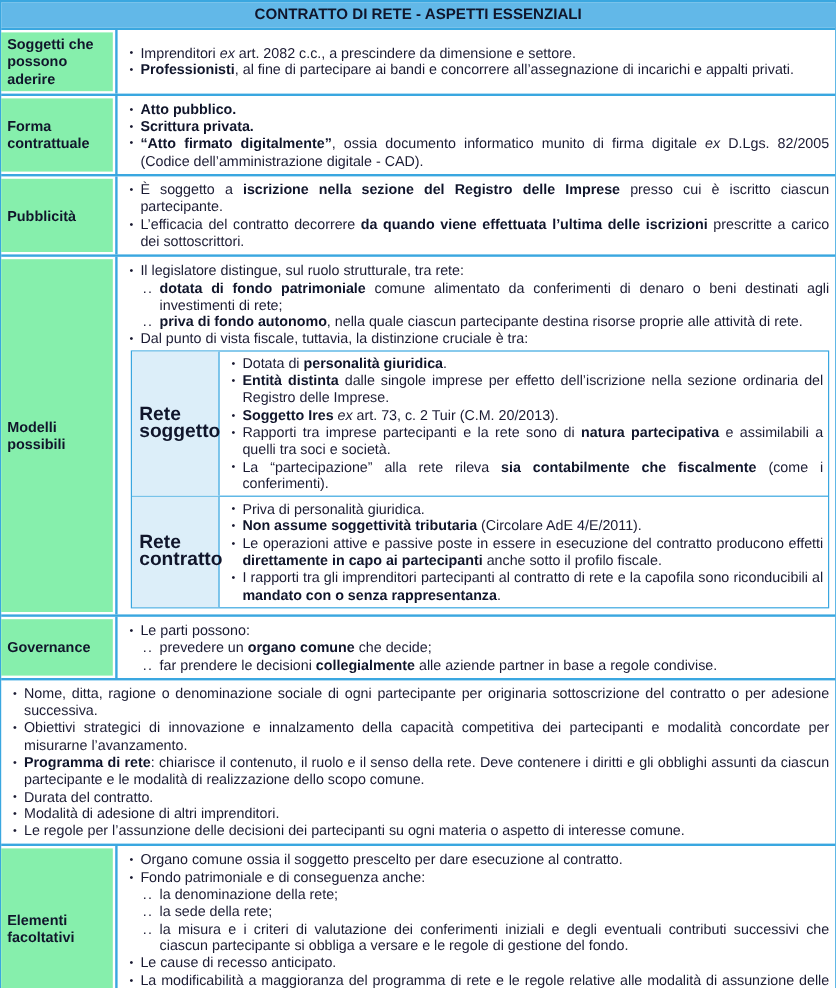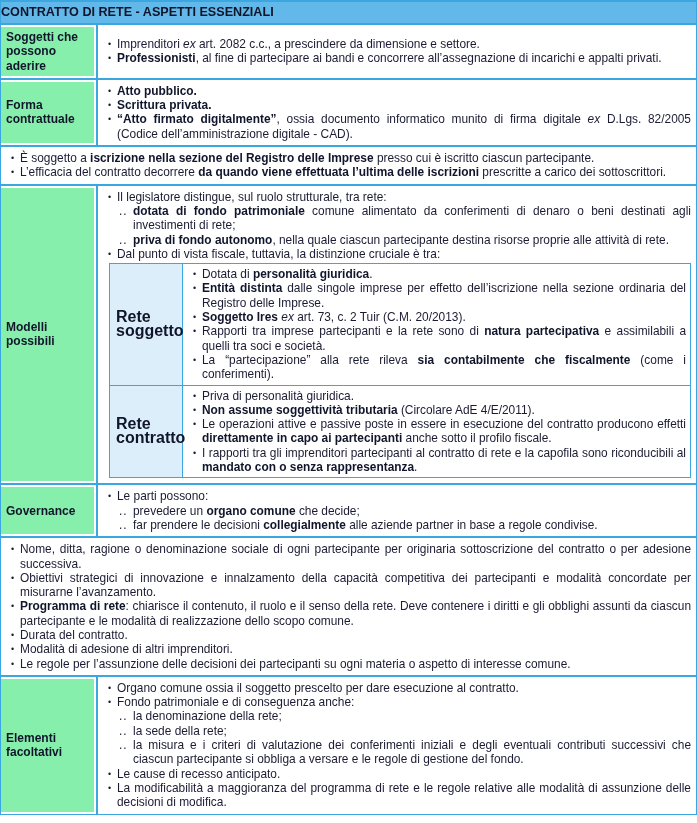--- a/index.html
+++ b/index.html
@@ -12,21 +12,21 @@
   .table{
     width:697px;
     box-sizing:border-box;
     border:1px solid #3aa7e0;
     border-top:2px solid #3aa7e0;
   }
   .header{
     height:21px;
     line-height:21px;
     background:#62b8e8;
-    text-align:left;
+    text-align:center;
     font-weight:bold;
     font-size:12.6px;
     color:#10152b;
   }
   .row{
     display:flex;
     border-top:2px solid #3aa7e0;
     align-items:stretch;
   }
   .label-cell{
@@ -147,20 +147,23 @@
           </div>
         <div class="bullet">
             <span class="bm">•</span>
             <span class="bt"><b>“Atto firmato digitalmente”</b>, ossia documento informatico munito di firma digitale <i>ex</i> D.Lgs. 82/2005 (Codice dell’amministrazione digitale - CAD).</span>
           </div>
       </div>
     </div>
   </div>
 
   <div class="row">
+    <div class="label-cell">
+      <div class="label-bg">Pubblicità</div>
+    </div>
     <div class="content-cell">
       <div class="bullets">
         <div class="bullet">
             <span class="bm">•</span>
             <span class="bt">È soggetto a <b>iscrizione nella sezione del Registro delle Imprese</b> presso cui è iscritto ciascun partecipante.</span>
           </div>
         <div class="bullet">
             <span class="bm">•</span>
             <span class="bt">L’efficacia del contratto decorrere <b>da quando viene effettuata l’ultima delle iscrizioni</b> prescritte a carico dei sottoscrittori.</span>
           </div>

